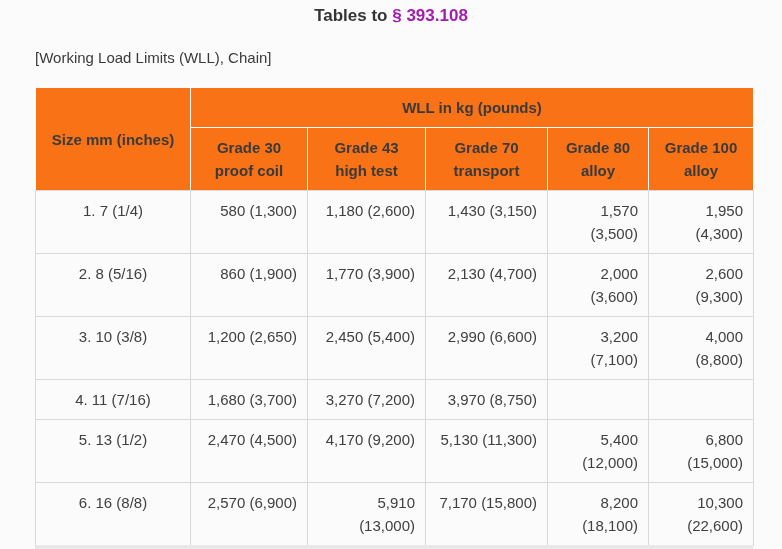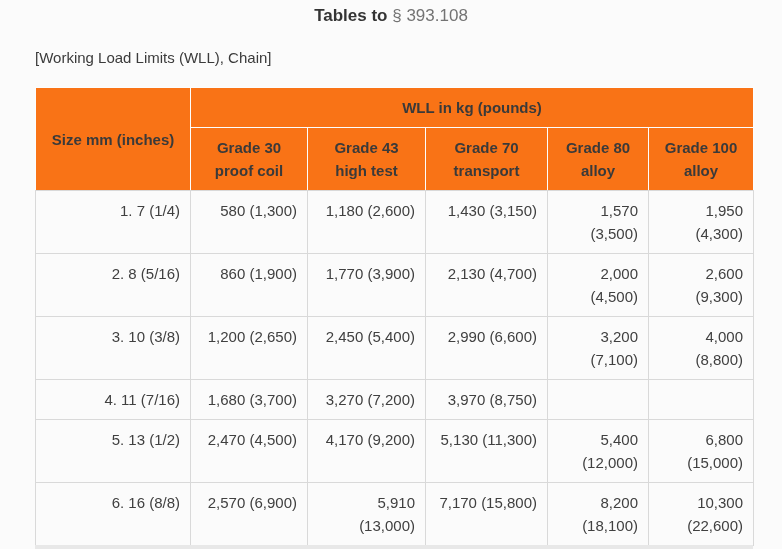--- a/index.html
+++ b/index.html
@@ -13,23 +13,23 @@
   }
   .page-title {
     text-align: center;
     font-size: 17px;
     line-height: 26px;
     font-weight: 600;
     color: #343434;
     margin: 3px 0 0 0;
   }
   .page-title a {
-    color: #737373;
+    color: #a21caf;
     text-decoration: none;
-    font-weight: 400;
+    font-weight: 700;
     cursor: pointer;
   }
   .table-caption {
     font-size: 15px;
     line-height: 19px;
     margin: 19px 0 20px 35px;
     color: #3b3b3b;
   }
   table.wll {
     border-collapse: collapse;
@@ -56,21 +56,21 @@
   table.wll tbody td {
     border: 1px solid #d9d9d9;
     font-size: 15px;
     line-height: 23px;
     padding: 8px 10px;
     vertical-align: top;
     white-space: pre-line;
     color: #404040;
   }
   table.wll td.num { text-align: right; border-radius: 11px; }
-  table.wll td.size { text-align: right; }
+  table.wll td.size { text-align: center; }
   .next-table-strip {
     position: absolute;
     left: 35px;
     top: 545px;
     width: 718px;
     height: 10px;
     background: #e8e8e8;
   }
 </style>
 </head>
@@ -119,21 +119,21 @@
 (3,500)</td>
       <td class="num">1,950
 (4,300)</td>
     </tr>
     <tr>
       <td class="size">2. 8 (5/16)</td>
       <td class="num">860 (1,900)</td>
       <td class="num">1,770 (3,900)</td>
       <td class="num">2,130 (4,700)</td>
       <td class="num">2,000
-(4,500)</td>
+(3,600)</td>
       <td class="num">2,600
 (9,300)</td>
     </tr>
     <tr>
       <td class="size">3. 10 (3/8)</td>
       <td class="num">1,200 (2,650)</td>
       <td class="num">2,450 (5,400)</td>
       <td class="num">2,990 (6,600)</td>
       <td class="num">3,200
 (7,100)</td>

